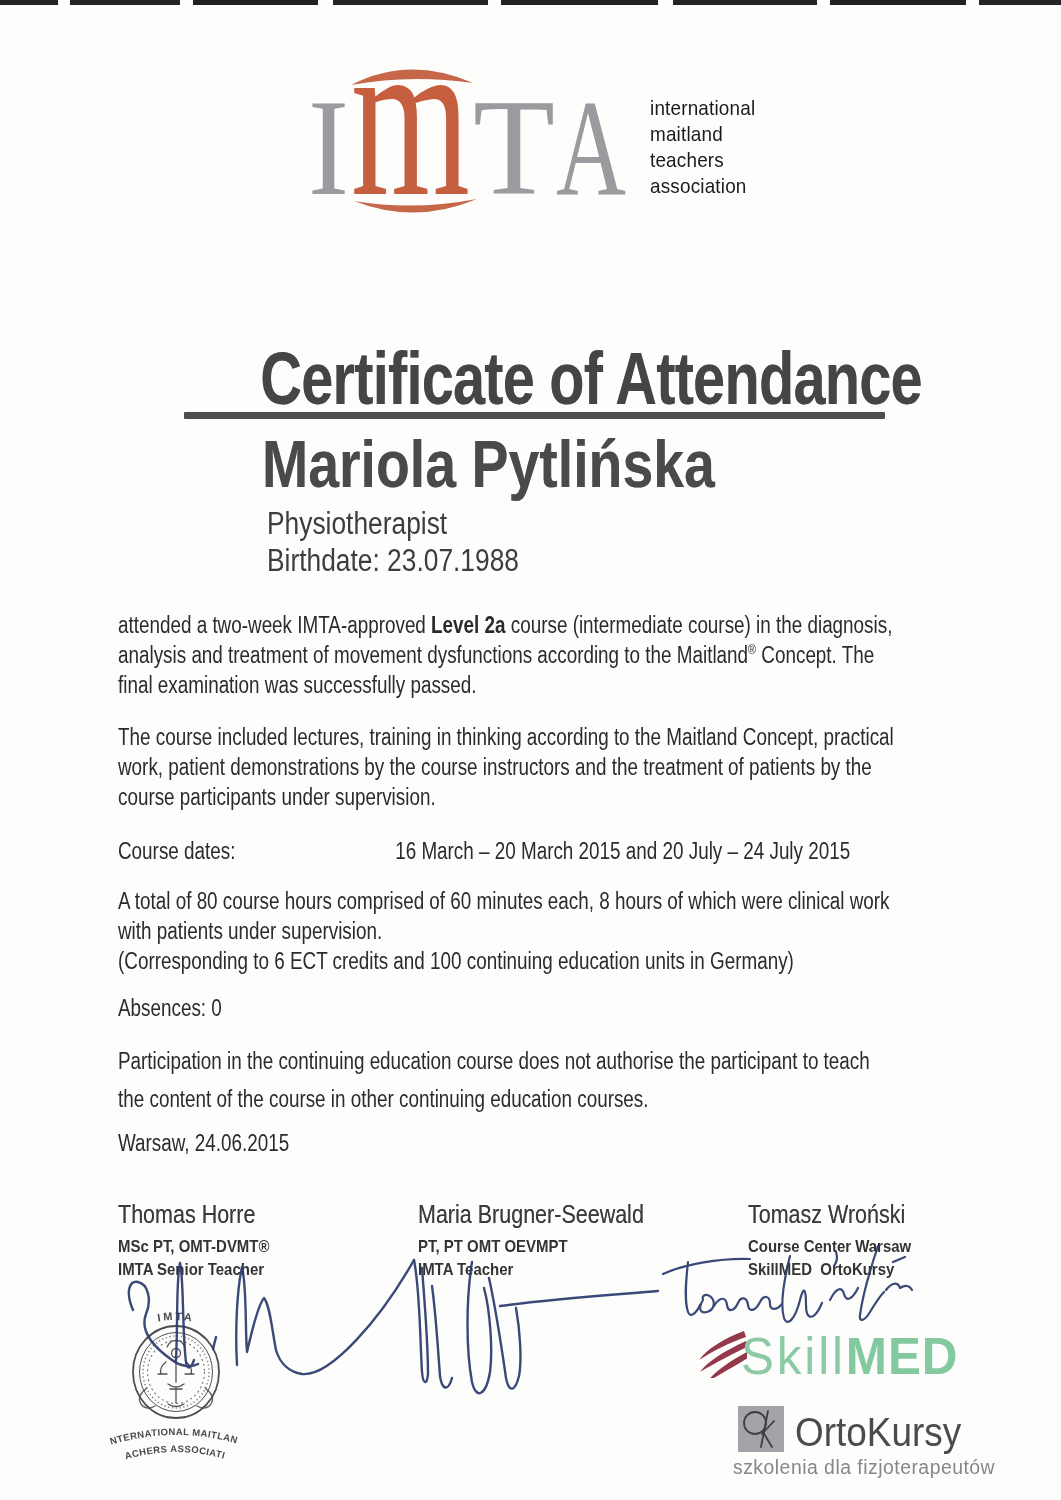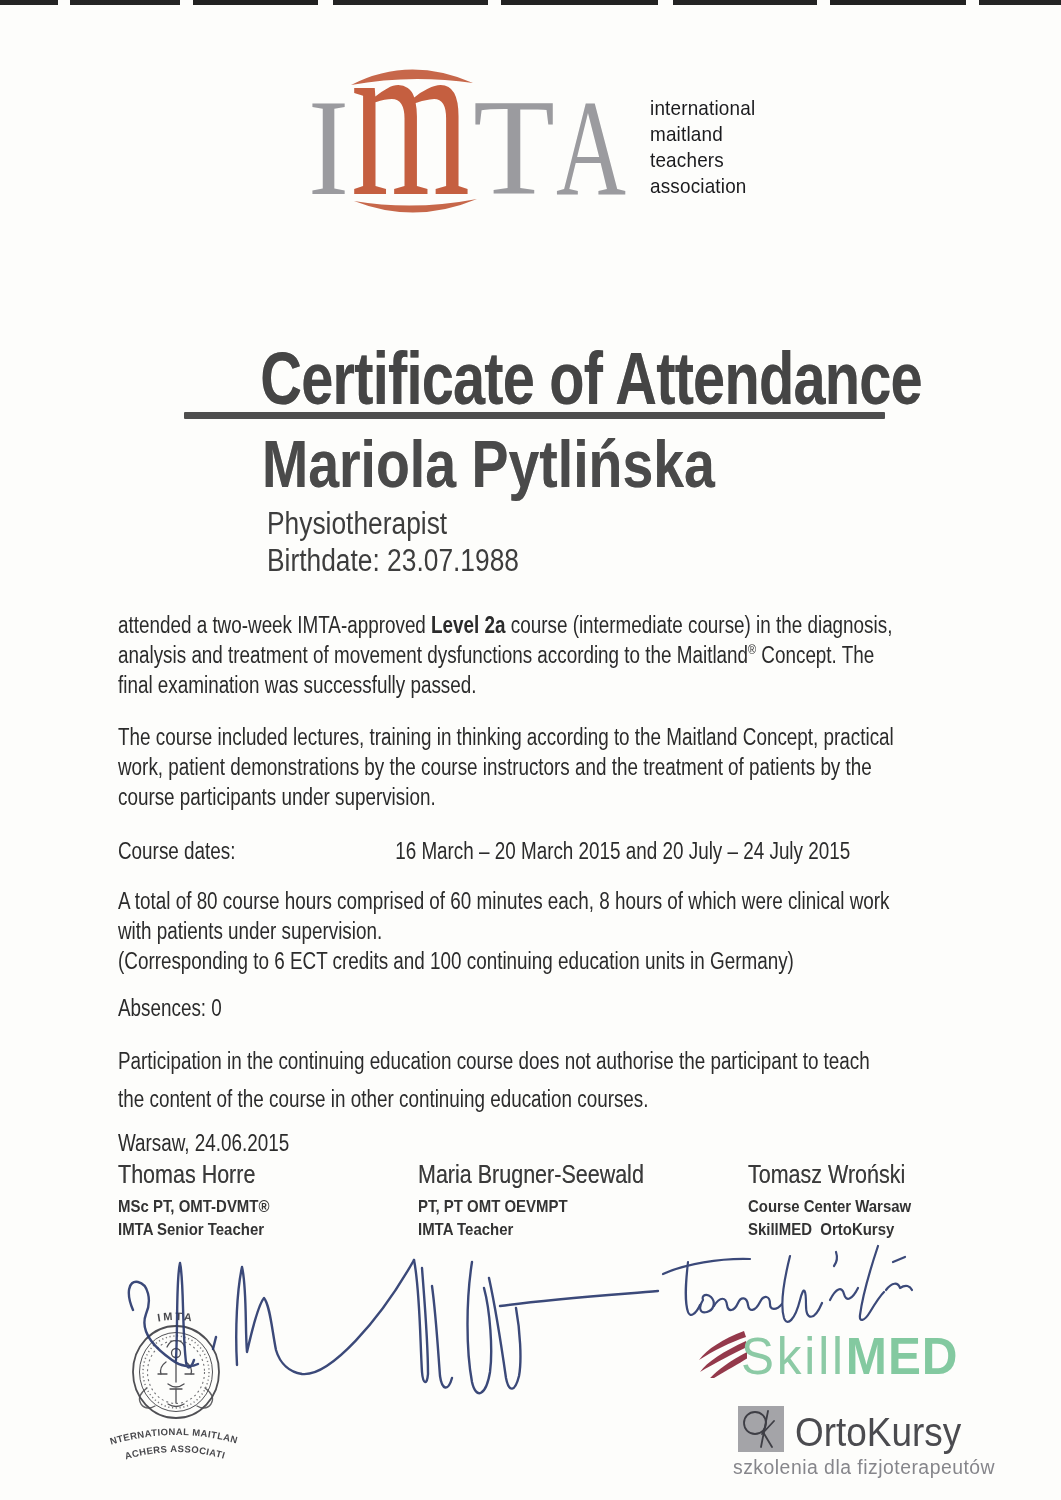--- a/index.html
+++ b/index.html
@@ -39,21 +39,21 @@
   }
   .sub-name{left:267px;font-size:31px;color:#3d3d3d;transform:scaleX(.85);
     transform-origin:left top;white-space:nowrap;}
   .body-block{left:118px;transform:scaleX(.82);transform-origin:left top;color:#2b2b2b;}
   .bl{font-size:23px;line-height:30px;white-space:pre;}
   .bl .b{font-weight:700;}
   .bl .sup{vertical-align:super;font-size:58%;line-height:0;}
   .lh38 .bl{line-height:38px;}
   .dates-row{display:flex;}
   .dates-row .dl{width:338px;flex:0 0 338px;}
-  .sig-col{top:1160px;}
+  .sig-col{top:1200px;}
   .sig-name{font-size:25px;color:#3a3a3a;font-weight:400;transform:scaleX(.86);
     transform-origin:left top;white-space:pre;margin-bottom:7px;
     text-shadow:0 0 .5px rgba(60,60,60,.6);}
   .sig-cred{font-size:17px;font-weight:700;color:#333;transform:scaleX(.88);
     transform-origin:left top;white-space:pre;line-height:22.5px;}
   .skillmed-text{left:741px;top:1326px;font-size:52px;white-space:pre;
     transform:scaleX(.95);transform-origin:left top;}
   .skillmed-text .skill{color:#8ccaa5;letter-spacing:3px;font-weight:400;}
   .skillmed-text .med{color:#83c9a0;letter-spacing:1px;font-weight:700;}
   .ortokursy-name{left:795px;top:1409px;font-size:41px;color:#4b4b4f;

